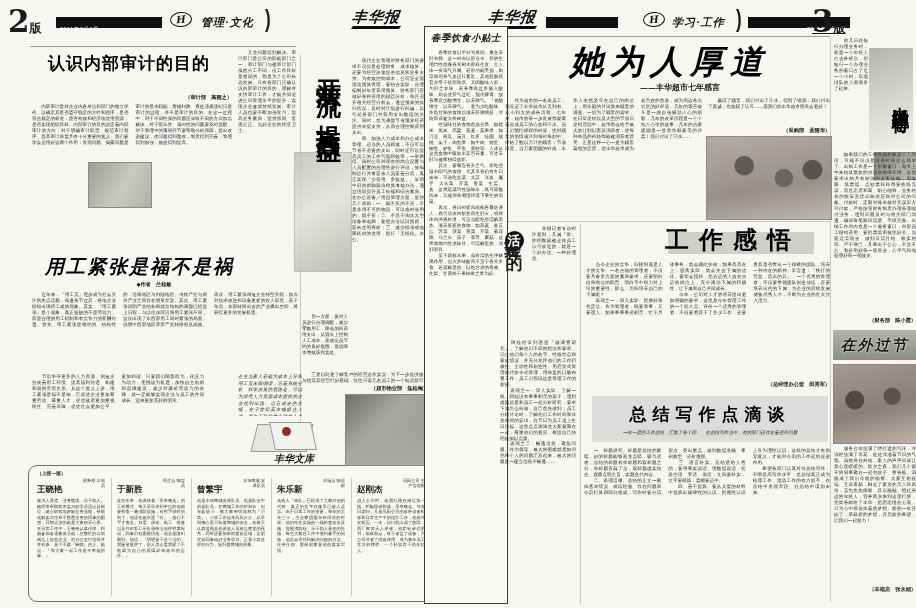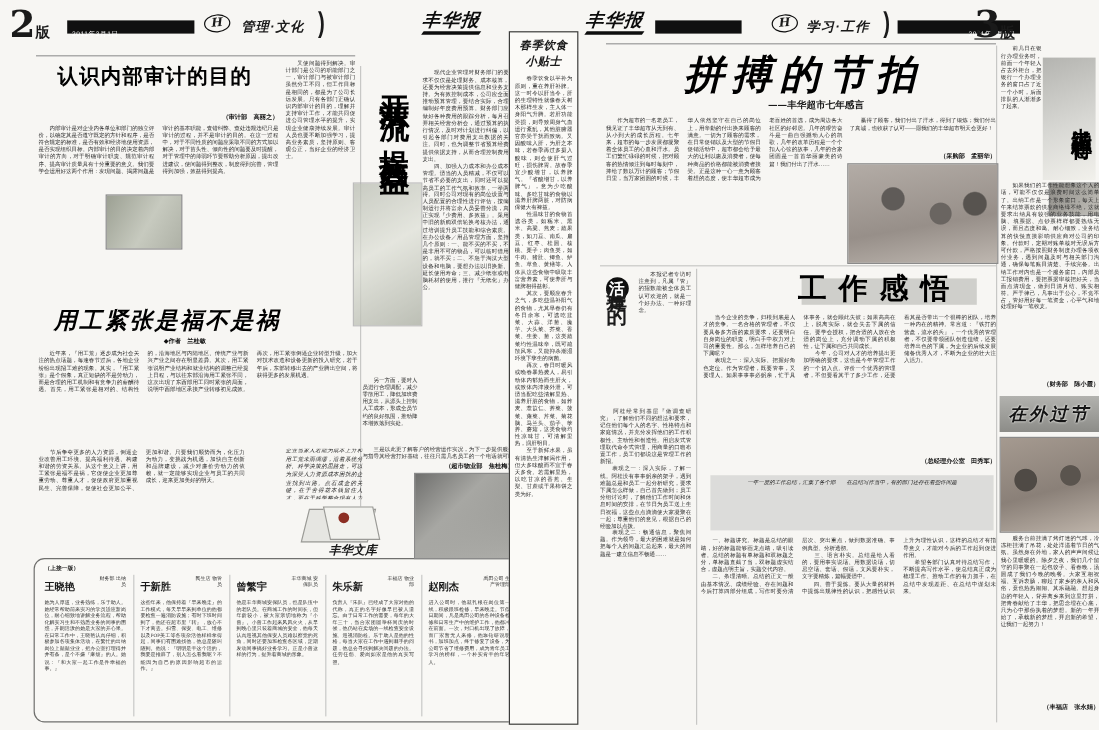--- a/index.html
+++ b/index.html
@@ -122,30 +122,30 @@
 
 <div class="abs photo" style="left:294px;top:152px;width:56px;height:118px;background:linear-gradient(150deg,#b9bdb2 0%,#dfe1d8 45%,#a9ada1 100%);opacity:.75;border-color:#aaa;"></div>
 <div class="abs vtitle" style="left:305px;top:60px;width:40px;height:252px;font-size:25px;letter-spacing:4px;z-index:2;">开源节流　提高效益</div>
 <div class="abs t" style="left:352px;top:58px;width:72px;height:312px;">　　现代企业管理对财务部门的要求不仅仅是处理财务、成本核算，还要为经营决策提供信息和业务支持。为有效控制成本，公司应全面推动预算管理，要结合实际，合理编制好年度费用预算。财务部门应做好各种费用的跟踪分析，每月召开相关经营分析会，通过预算的执行情况，及时对计划进行纠偏，以引起各部门对费用支出数据的关注。同时，也为调整节省预算经费提供依据支持，从而合理控制费用支出。
 　　四、加强人力成本和办公成本管理。适当的人员精减，不仅可以节省不必要的支出，同时还可以提高员工的工作气氛和效率，一举两得。同时公司对现有的岗位设置与人员配置的合理性进行评估，按编制运行并将富余人员妥善分流，真正实现『少费用、多效益』。采用中旧的新购双倍轮换考核办法，通过培训提升员工技能和综合素质。在办公设备／用品管理方面，坚持几个原则：一、能不买的不买，不是非用不可的物品，可以临时借用的，就不买；二、不急于淘汰大型设备和电脑，要想办法以旧换新、延长使用寿命；三、减少纸张或电脑耗材的使用，推行『无纸化』办公。</div>
 <div class="abs t" style="left:302px;top:314px;width:46px;height:56px;">　　另一方面，要对人员进行合理调配，减少零散用工，降低加班费用支出，从源头上控制人工成本，形成全员节约的良好氛围，推动降本增效落到实处。</div>
 <div class="abs t" style="left:302px;top:372px;width:126px;height:11px;">　　三是以此更了解客户的经营运作实况，为下一步提供服务与指导其经营打好基础，往往只需几名员工的一个电话就可以让住户放心、会员满意。</div>
 <div class="abs byline" style="left:340px;top:385px;width:88px;">（超市物业部　焦桂梅）</div>
 <div class="abs photo" style="left:345px;top:394px;width:83px;height:70px;background:linear-gradient(135deg,#6f6f6d 0%,#a7a7a3 40%,#85858130 100%),linear-gradient(#8e8e8a,#b5b5b1);"></div>
 
-<div class="abs" style="left:424px;top:26px;width:58px;height:578px;border:1px solid #3c3c3a;background:#fbfaf7;box-sizing:border-box;padding:5px 4px;">
+<div class="abs" style="left:424px;top:26px;width:84px;height:578px;border:1px solid #3c3c3a;background:#fbfaf7;box-sizing:border-box;padding:5px 4px;">
   <div style="font-size:9.5px;font-weight:bold;font-style:italic;font-family:'DejaVu Serif',serif;text-align:center;letter-spacing:.5px;">春季饮食小贴士</div>
   <div class="t" style="margin-top:5px;height:540px;">　　春季饮食以平补为原则，重在养肝补脾。这一时令以肝当令，肝的生理特性就像春天树木那样生发，主人体一身阳气升腾。若肝功能受损，则导致周身气血运行紊乱，其他脏腑器官亦受干扰而致病。又因酸味入肝，为肝之本味，若春季再过多摄入酸味，则会使肝气过旺，损伤脾胃。故春季宜少酸增甘，以养脾气。『省酸增甘，以养脾气』，意为少吃酸味、多吃甘味的食物以滋养肝脾两脏，对防病保健大有裨益。
 　　性温味甘的食物首选谷类，如糯米、黑米、高粱、燕麦；蔬果类，如刀豆、南瓜、扁豆、红枣、桂圆、核桃、栗子；肉鱼类，如牛肉、猪肚、鲫鱼、鲈鱼、草鱼、黄鳝等。人体从这些食物中吸取丰富营养素，可使养肝与健脾相得益彰。
 　　其次，要顺应春升之气，多吃些温补阳气的食物，尤其早春仍有冬日余寒，可选吃韭菜、大蒜、洋葱、魔芋、大头菜、芥菜、香菜、生姜、葱，这类蔬菜均性温味辛，既可疏散风寒，又能抑杀潮湿环境下孳生的病菌。
 　　再次，春日时暖风或晚春暴热袭人，易引动体内郁热而生肝火，或致体内津液外泄，可适当配吃些清解里热、滋养肝脏的食物，如荞麦、薏苡仁、荠菜、菠菜、蕹菜、芹菜、菊花脑、马兰头、茄子、荸荠、蘑菇，这类食物均性凉味甘，可清解里热，润肝明目。
 　　至于新鲜水果，虽有清热生津解渴作用，但大多味酸而不宜于春天多食。若需解里热，以吃甘凉的香蕉、生梨、甘蔗或干果柿饼之类为好。</div>
 </div>
 
-<div class="abs headline" style="left:545px;top:40px;width:250px;font-size:33px;font-style:italic;letter-spacing:7px;text-align:center;">拼搏的节拍</div>
+<div class="abs headline" style="left:545px;top:40px;width:250px;font-size:33px;font-style:italic;letter-spacing:7px;text-align:center;">她为人厚道</div>
 <div class="abs" style="left:600px;top:82px;width:160px;font-size:8px;font-weight:bold;text-align:center;font-family:'DejaVu Serif',serif;">——丰华超市七年感言</div>
 <div class="abs t cols3" style="left:505px;top:98px;width:197px;height:124px;">　　作为超市的一名老员工，我见证了丰华超市从无到有、从小到大的成长历程。七年来，超市的每一步发展都凝聚着全体员工的心血和汗水。员工们繁忙碌碌的时候，把对顾客的热情倾注到每时每刻中，捧给了数以万计的顾客；节假日里，当万家团圆的时候，丰华人依然坚守在自己的岗位上，用辛勤的付出换来顾客的满意。一切为了顾客的需求，在日常促销以及大型的节假日促销活动中，超市都会给予最大的让利以惠及消费者，使每种商品的价格都能被消费者接受。正是这种一心一意为顾客着想的态度，使丰华超市成为老百姓的首选，成为周边各大社区的好邻居。几年的艰苦奋斗是一曲自强撼动人心的凯歌，几年的改革历程是一个个扣人心弦的故事，几年的合家团圆是一首首华丽豪美的诗篇！我们付出了汗水……</div>
 <div class="abs t" style="left:708px;top:98px;width:122px;height:28px;">　　赢得了顾客，我们付出了汗水，得到了锻炼；我们付出了真诚，也收获了认可——愿我们的丰华超市明天会更好！</div>
 <div class="abs byline" style="left:740px;top:127px;width:90px;">（采购部　孟丽华）</div>
 <div class="abs photo" style="left:706px;top:136px;width:124px;height:82px;background:radial-gradient(circle at 30% 35%,#5f5b58 0 9%,transparent 10%),radial-gradient(circle at 62% 50%,#6a6561 0 10%,transparent 11%),radial-gradient(circle at 85% 40%,#57534f 0 8%,transparent 9%),linear-gradient(170deg,#b3aca6 0%,#978f89 60%,#beb7b0 100%);"></div>
 
 <div class="abs" style="left:500px;top:226px;width:28px;height:110px;text-align:center;font-family:'DejaVu Serif',serif;font-weight:bold;">
   <div style="font-size:17px;letter-spacing:1px;writing-mode:vertical-rl;text-orientation:upright;margin:0 auto;">管理是</div>
   <div class="circlechar">活</div>
   <div style="font-size:17px;">的</div>
@@ -156,20 +156,21 @@
 　　表现之二：畅通信息，聚焦问题。作为领导，最大的困难就是如何把每个人的问题汇总起来，最大的问题是一建立信息不畅通……</div>
 
 <div class="abs" style="left:668px;top:232px;width:146px;height:22px;background:#cfcfcb;"></div>
 <div class="abs headline" style="left:648px;top:224px;width:170px;font-size:24px;letter-spacing:10px;text-align:center;">工作感悟</div>
 <div class="abs t cols3" style="left:586px;top:262px;width:244px;height:118px;">　　当今企业的竞争，归根到底是人才的竞争。一名合格的管理者，不仅要具备多方面的素质要求，还要明白自身岗位的职责，明白手中权力对上司的重要性。那么，怎样培养自己的下属呢？
 　　表现之一：深入实际、把握好角色定位。作为管理者，既要管事，又要理人。如果事事事必躬亲，忙于具体事务，就会顾此失彼；如果高高在上，脱离实际，就会失去下属的信任。要学会授权，把合适的人放在合适的岗位上，充分调动下属的积极性，让下属和自己共同成长。
 　　今年，公司对人才的培养提出更加明确的要求，这也是今年管理工作的一个切入点。评价一个优秀的管理者，不但要看其干了多少工作，还要看其是否带出一个很棒的团队，培养一种内在的精神。常言道：『铁打的营盘，流水的兵』，一个优秀的管理者，不仅要带领团队创造佳绩，还要培养出色的下属，为企业的后续发展储备优秀人才，不断为企业的壮大注入活力。</div>
 <div class="abs byline" style="left:733px;top:381px;width:97px;">（总经理办公室　田秀军）</div>
 
 <div class="abs" style="left:592px;top:396px;width:236px;height:46px;background:#dcdcda;">
+  <div class="headline" style="font-size:17px;letter-spacing:6px;text-align:center;margin-top:7px;">总结写作点滴谈</div>
   <div class="quote" style="font-size:4.6px;text-align:center;margin-top:4px;padding:0 8px;white-space:nowrap;">一年一度的工作总结，汇集了各个部　　在总结写作当中，有的部门还存在着些许问题</div>
 </div>
 <div class="abs t cols3" style="left:584px;top:448px;width:246px;height:154px;">　　一、标题讲究。标题是总结的眼睛，好的标题能够画龙点睛，吸引读者。总结的标题有单标题和双标题之分，单标题直截了当，双标题虚实结合，虚题点明主旨，实题交代内容。
 　　二、条理清晰。总结的正文一般由基本情况、成绩经验、存在问题和今后打算四部分组成，写作时要分清层次、突出重点，做到数据准确、事例典型、分析透彻。
 　　三、语言朴实。总结是给人看的，要用事实说话、用数据说话，切忌空话、套话、假话，文风要朴实，文字要精炼，篇幅要适中。
 　　四、善于提炼。要从大量的材料中提炼出规律性的认识，把感性认识上升为理性认识，这样的总结才有指导意义，才能对今后的工作起到促进作用。
 　　希望各部门认真对待总结写作，不断提高写作水平，使总结真正成为梳理工作、推动工作的有力抓手，在总结中发现差距、在总结中谋划未来。</div>
 
 <div class="abs t" style="left:834px;top:38px;width:34px;height:110px;">　　前几日在银行办理业务时，前面一个年轻人占去外柜台，把银行一个办理业务的窗口占了近一个小时，后面排队的人渐渐多了起来。</div>
 <div class="abs vtitle" style="left:869px;top:48px;width:44px;height:102px;font-size:17px;letter-spacing:2px;text-align:center;background:linear-gradient(160deg,#b4b4b0 0%,#d8d8d4 55%,#f2f1ec 100%);">出纳工作心得</div>

